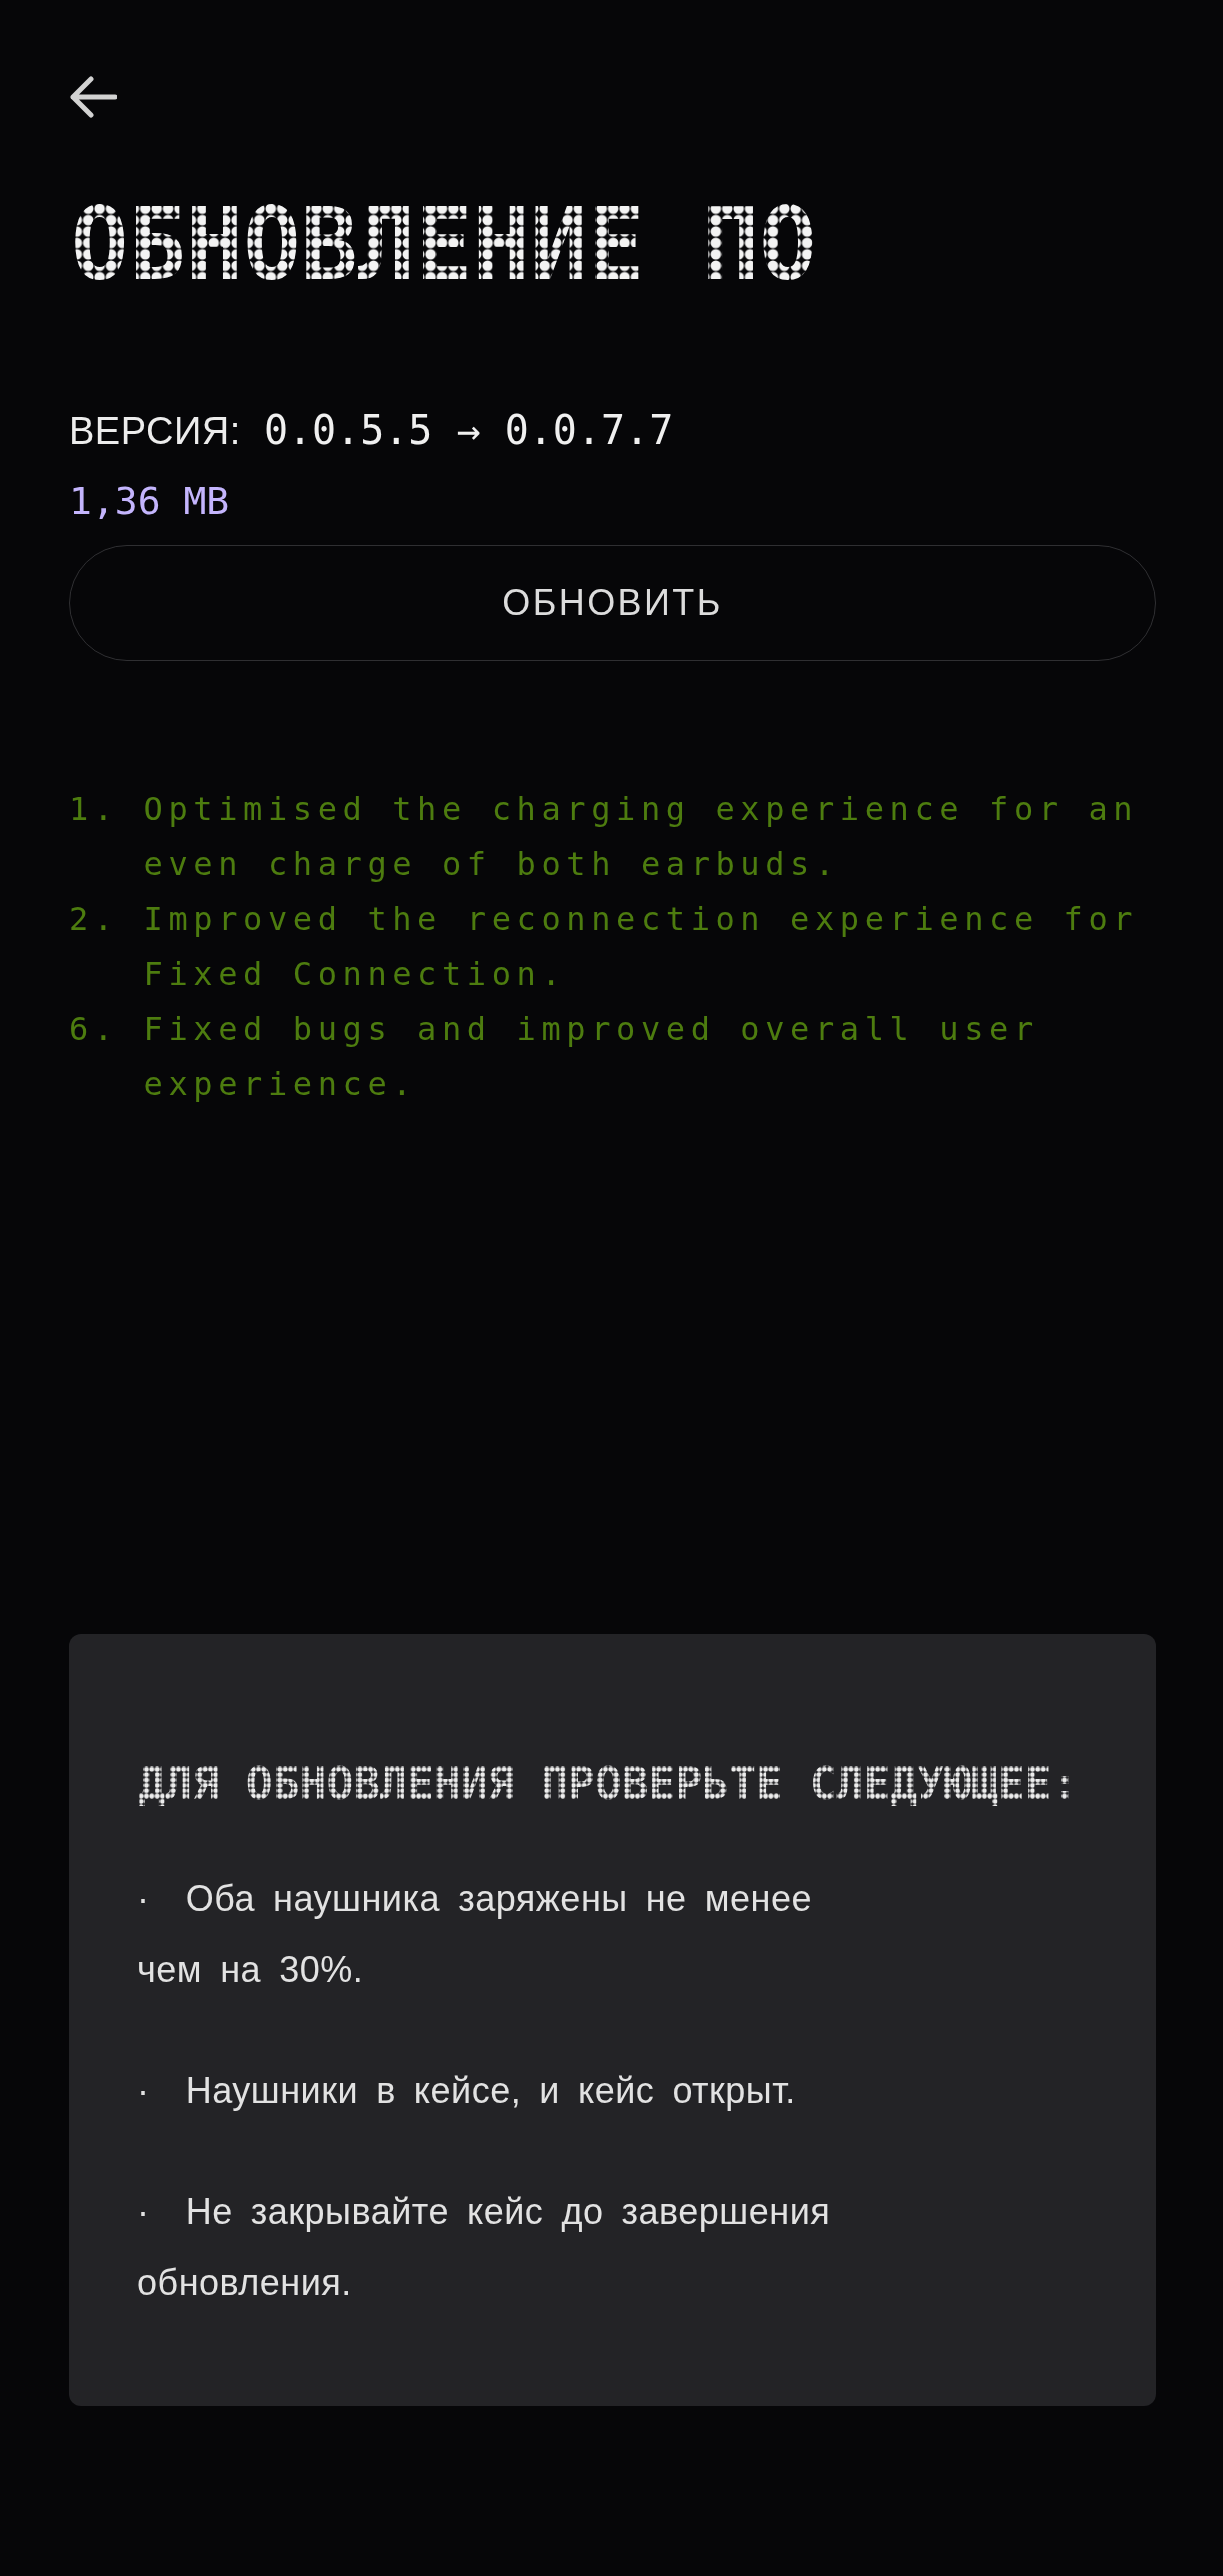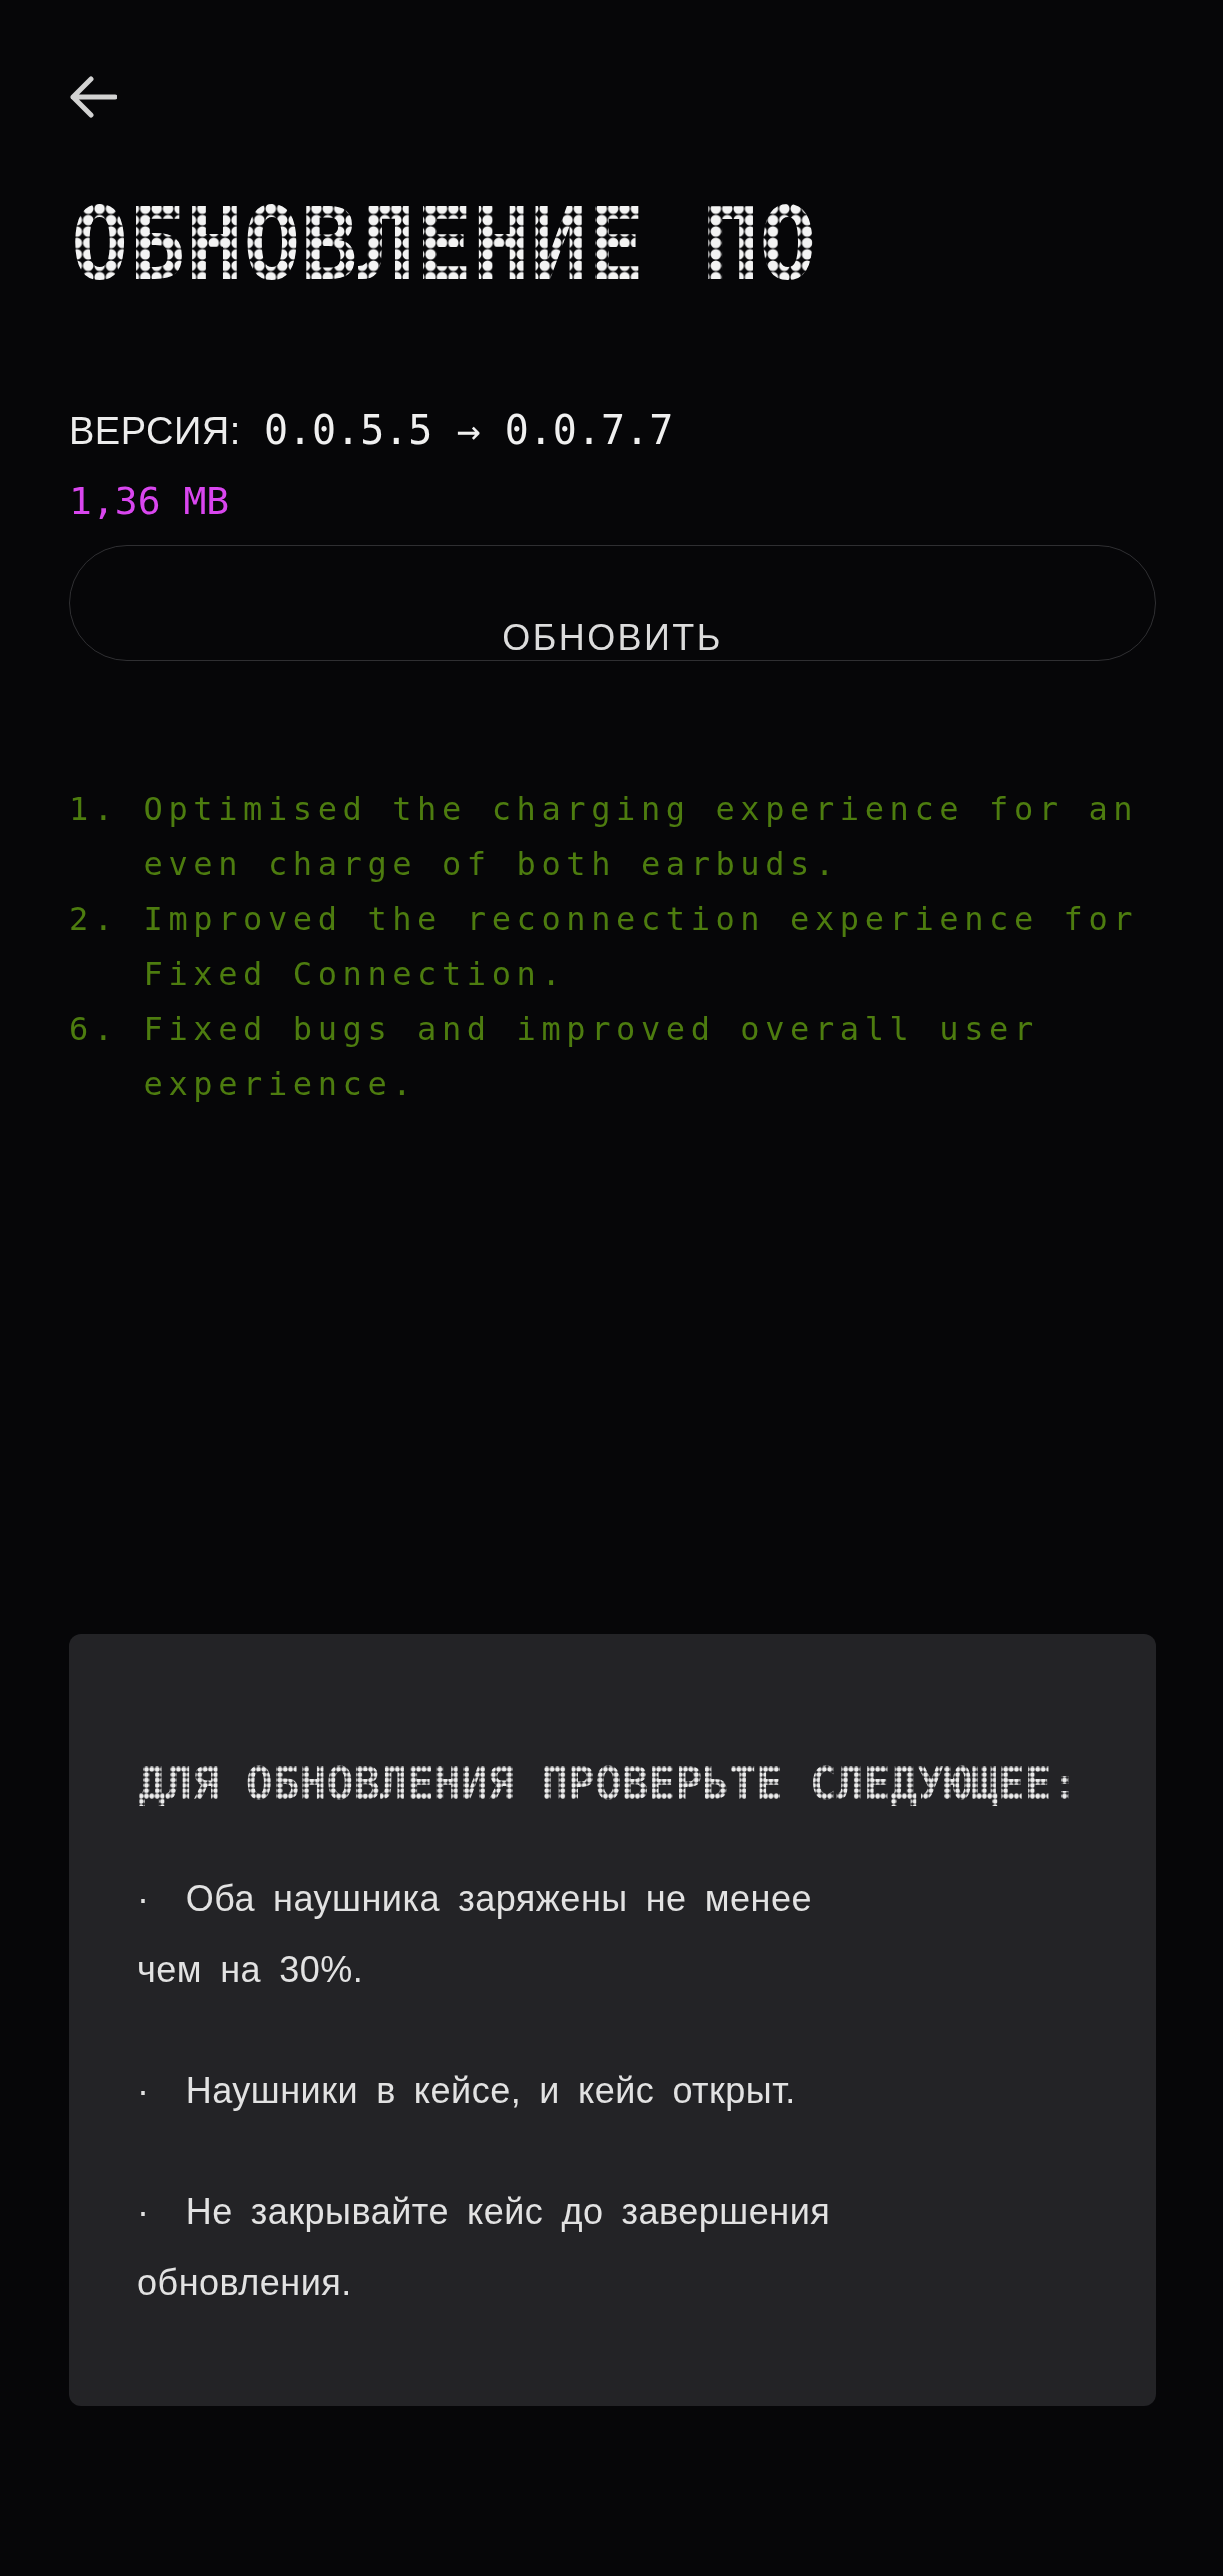--- a/index.html
+++ b/index.html
@@ -57,35 +57,35 @@
     color: #f0f0f0;
     margin-left: 23px;
     letter-spacing: 0px;
   }
   .update-size {
     left: 69px;
     top: 480px;
     font-family: "DejaVu Sans Mono", monospace;
     font-size: 38px;
     line-height: 42px;
-    color: #d946ef;
+    color: #c4b5fd;
   }
 
   
   .update-btn {
     left: 69px;
     top: 545px;
     width: 1087px;
     height: 116px;
     box-sizing: border-box;
     background: transparent;
     border: 1.9px solid #2f2f32;
     border-radius: 59px;
     display: flex;
-    align-items: flex-end;
+    align-items: center;
     justify-content: center;
     cursor: pointer;
   }
   .update-btn-label {
     font-family: "Liberation Sans", sans-serif;
     font-size: 36px;
     letter-spacing: 2.4px;
     color: #dcdcdc;
   }
 

